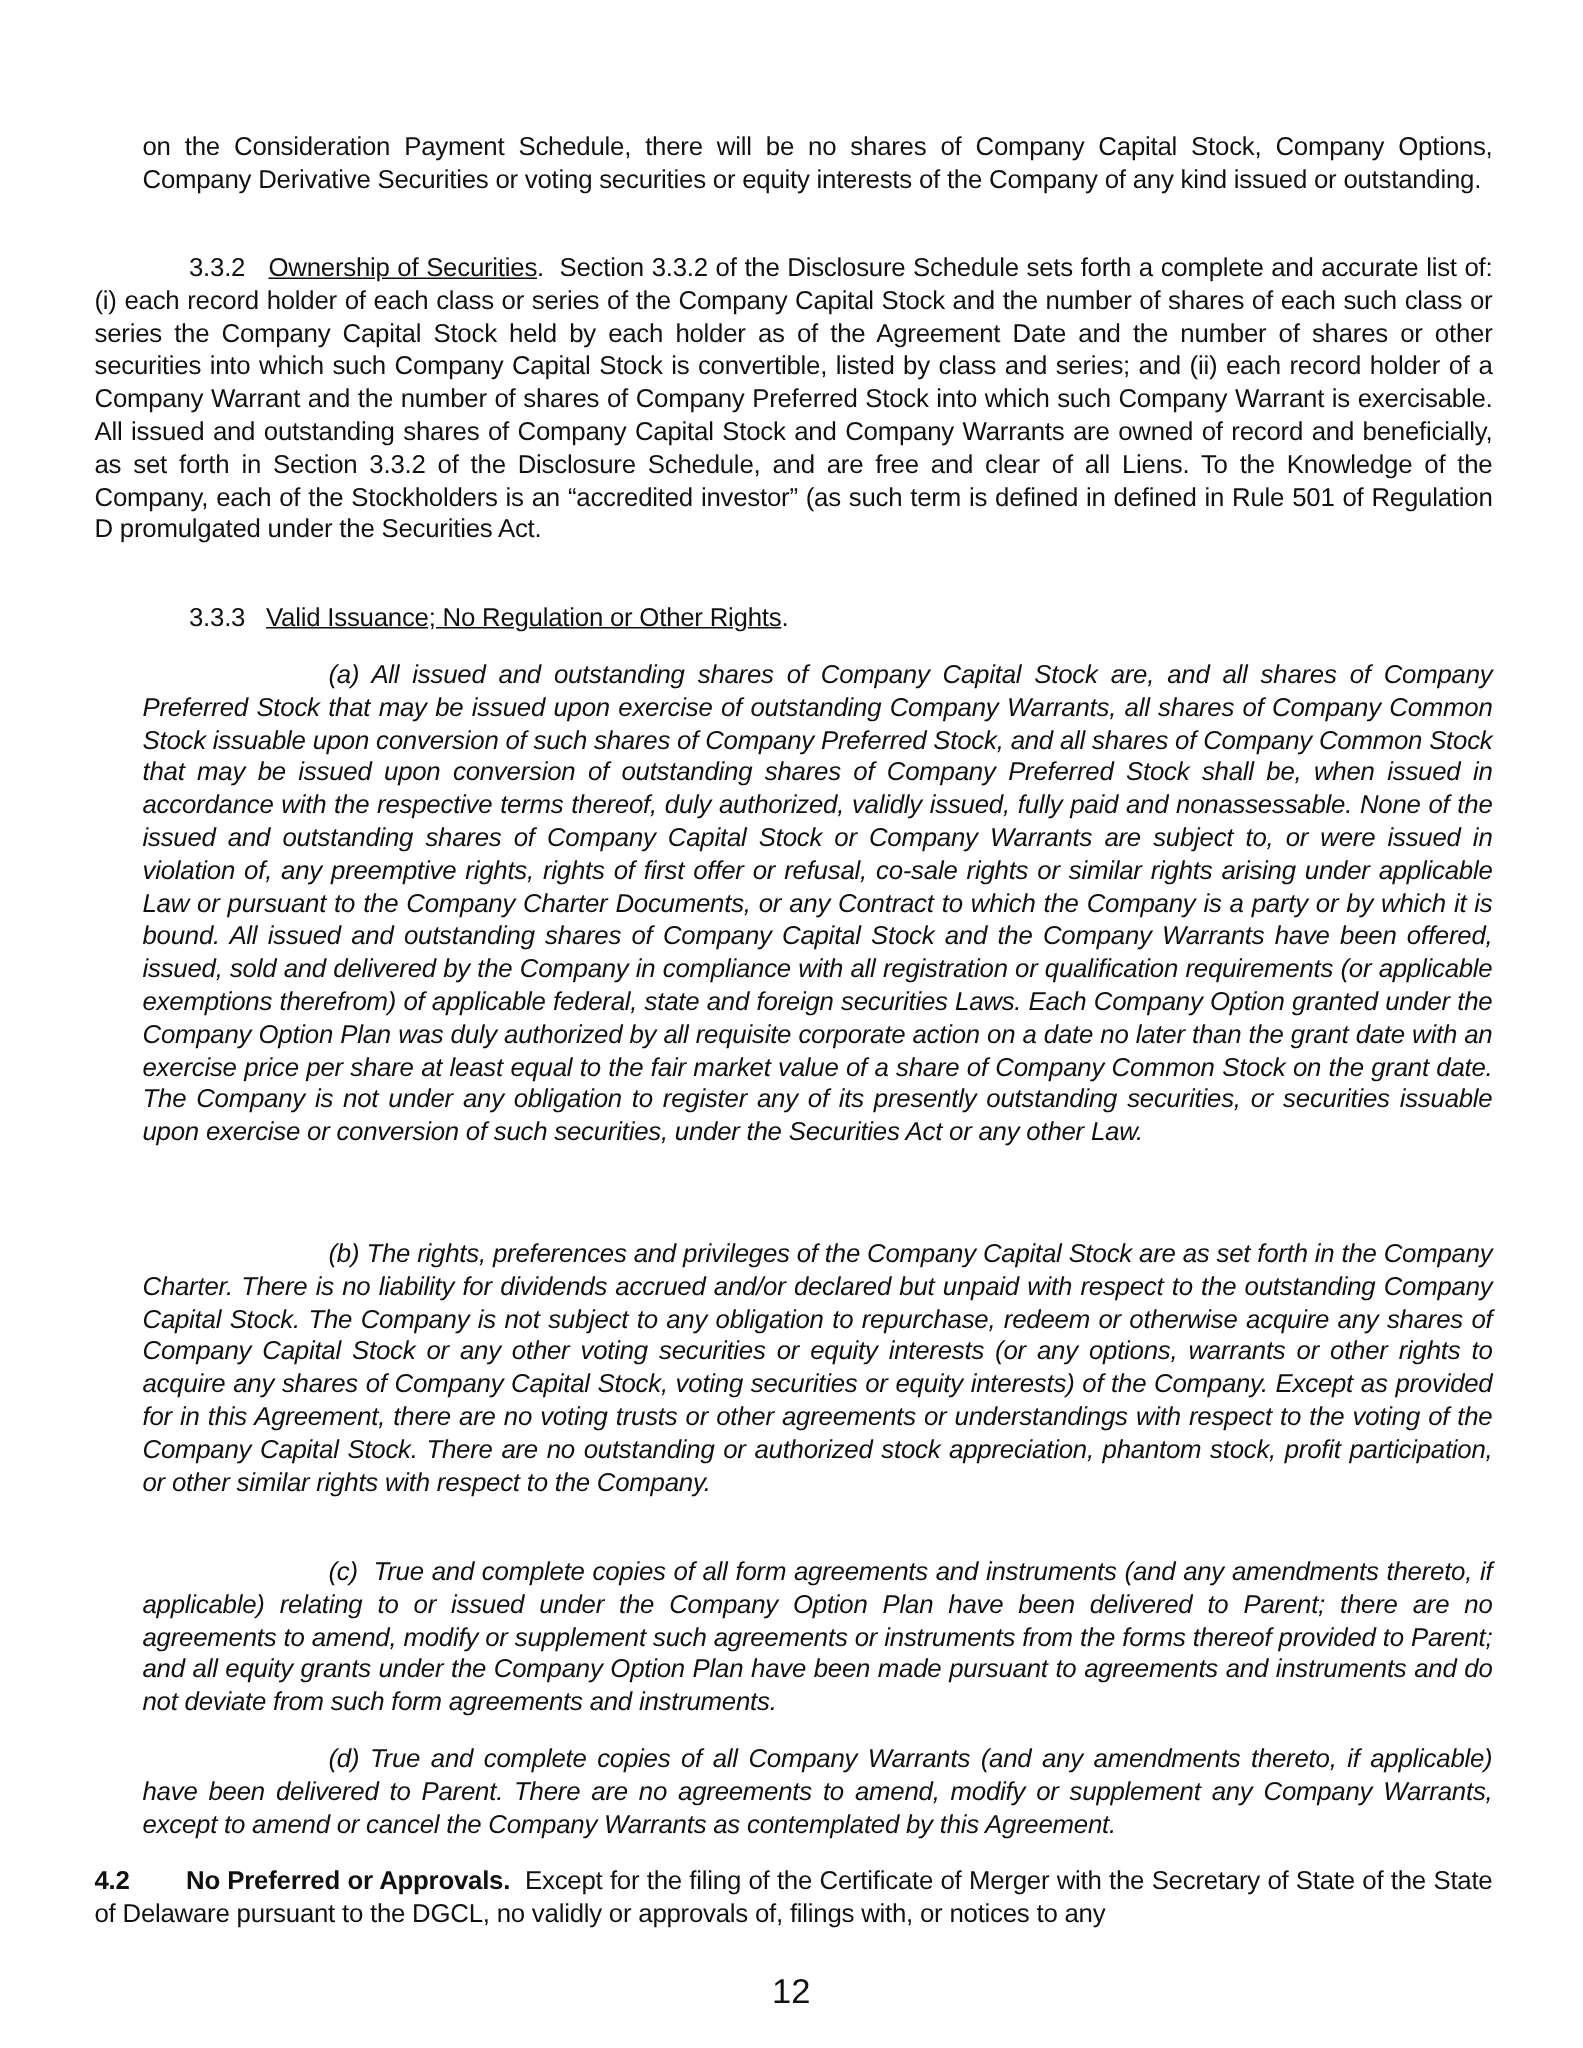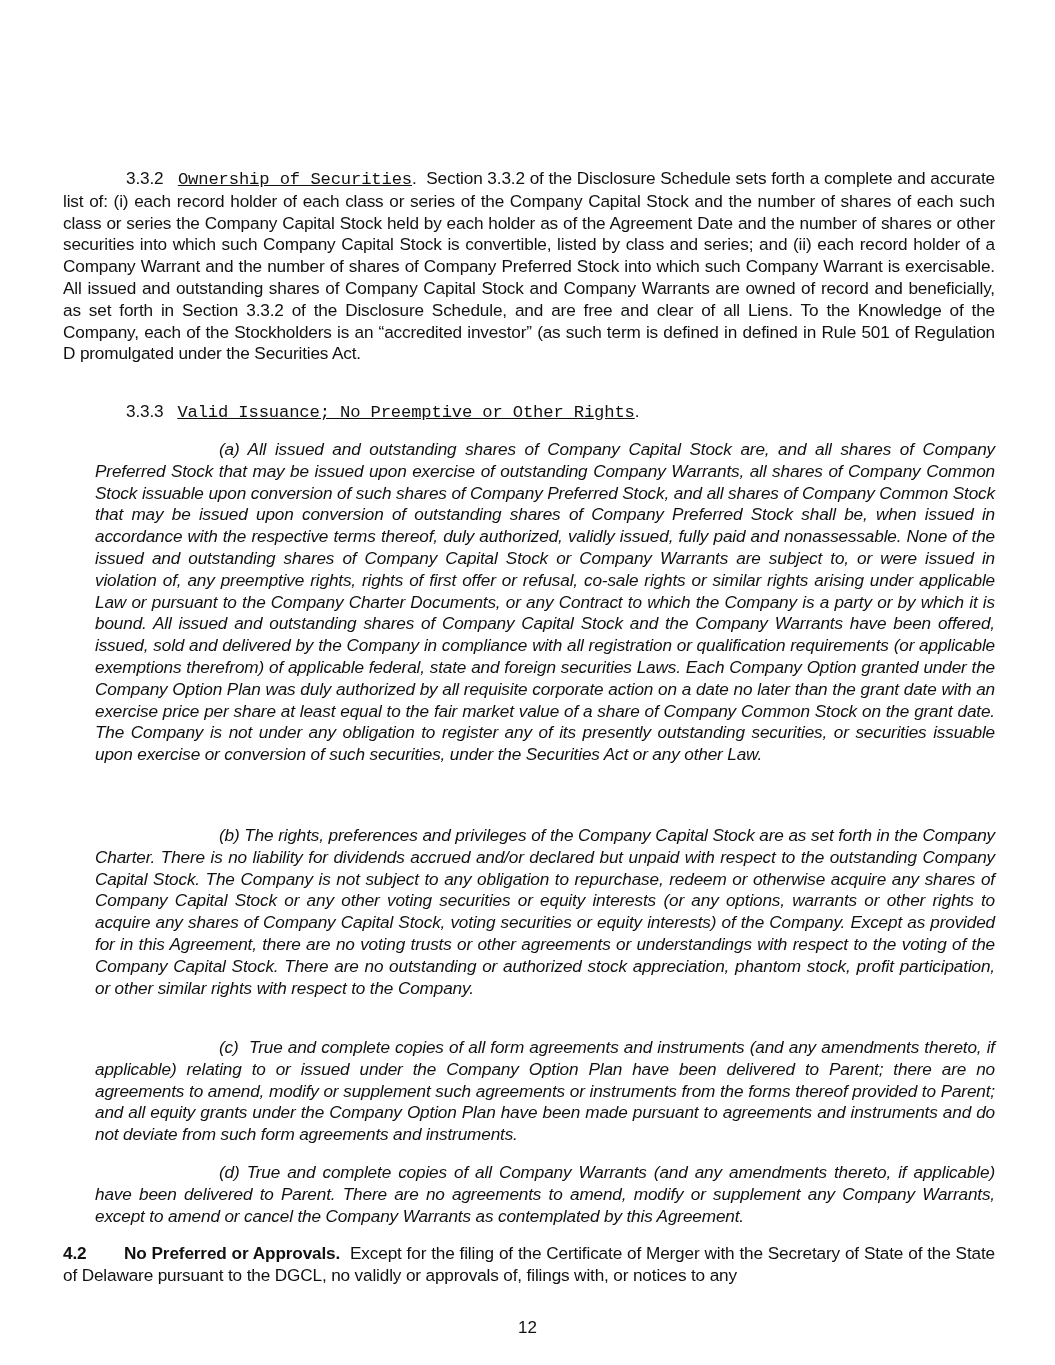--- a/index.html
+++ b/index.html
@@ -27,42 +27,43 @@
     .p {
       position: absolute;
       text-align: justify;
       text-align-last: left;
       margin: 0;
       letter-spacing: -0.15px;
       word-spacing: 0px;
     }
     .indent95 { left: 95px; width: 900px; }
     .indent63 { left: 63px; width: 932px; }
-    .u { text-decoration: underline; font-family: Liberation Mono, monospace; }
+    .u { text-decoration: underline; }
     .b { font-weight: bold; }
     .num { display: inline-block; }
     .first-ind-sub { text-indent: 124px; font-style: italic; }
     .page-number {
       position: absolute;
       top: 1317px;
       left: 0;
       width: 1055px;
       text-align: center;
-      font-size: 17px;
+      font-size: 23px;
     }
   </style>
 </head>
 <body>
 
 <div class="page">
 
+  <p class="p indent95" style="top:87px;">on the Consideration Payment Schedule, there will be no shares of Company Capital Stock, Company Options, Company Derivative Securities or voting securities or equity interests of the Company of any kind issued or outstanding.</p>
 
   <p class="p indent95" style="top:168px; left:63px; width:932px; text-indent:63px;"><span>3.3.2</span>&nbsp;&nbsp;&nbsp;<span class="u">Ownership of Securities</span><span>.</span>&nbsp;&nbsp;<span>Section 3.3.2 of the Disclosure Schedule sets forth a complete and accurate list of: (i) each record holder of each class or series of the Company Capital Stock and the number of shares of each such class or series the Company Capital Stock held by each holder as of the Agreement Date and the number of shares or other securities into which such Company Capital Stock is convertible, listed by class and series; and (ii) each record holder of a Company Warrant and the number of shares of Company Preferred Stock into which such Company Warrant is exercisable. All issued and outstanding shares of Company Capital Stock and Company Warrants are owned of record and beneficially, as set forth in Section 3.3.2 of the Disclosure Schedule, and are free and clear of all Liens. To the Knowledge of the Company, each of the Stockholders is an “accredited investor” (as such term is defined in defined in Rule 501 of Regulation D promulgated under the Securities Act.</span></p>
 
-  <p class="p" style="top:401px; left:126px; width:870px;"><span>3.3.3</span>&nbsp;&nbsp;&nbsp;<span class="u">Valid Issuance; No Preemptive or Other Rights</span><span>.</span></p>
+  <p class="p" style="top:401px; left:126px; width:870px;"><span>3.3.3</span>&nbsp;&nbsp;&nbsp;<span class="u">Valid Issuance; No Regulation or Other Rights</span><span>.</span></p>
 
   <p class="p indent95 first-ind-sub" style="top:439px;"><span>(a)</span> <span>All issued and outstanding shares of Company Capital Stock are, and all shares of Company Preferred Stock that may be issued upon exercise of outstanding Company Warrants, all shares of Company Common Stock issuable upon conversion of such shares of Company Preferred Stock, and all shares of Company Common Stock that may be issued upon conversion of outstanding shares of Company Preferred Stock shall be, when issued in accordance with the respective terms thereof, duly authorized, validly issued, fully paid and nonassessable. None of the issued and outstanding shares of Company Capital Stock or Company Warrants are subject to, or were issued in violation of, any preemptive rights, rights of first offer or refusal, co-sale rights or similar rights arising under applicable Law or pursuant to the Company Charter Documents, or any Contract to which the Company is a party or by which it is bound. All issued and outstanding shares of Company Capital Stock and the Company Warrants have been offered, issued, sold and delivered by the Company in compliance with all registration or qualification requirements (or applicable exemptions therefrom) of applicable federal, state and foreign securities Laws.  Each Company Option granted under the Company Option Plan was duly authorized by all requisite corporate action on a date no later than the grant date with an exercise price per share at least equal to the fair market value of a share of Company Common Stock on the grant date.  The Company is not under any obligation to register any of its presently outstanding securities, or securities issuable upon exercise or conversion of such securities, under the Securities Act or any other Law.</span></p>
 
   <p class="p indent95 first-ind-sub" style="top:825px;"><span>(b)</span> <span>The rights, preferences and privileges of the Company Capital Stock are as set forth in the Company Charter.  There is no liability for dividends accrued and/or declared but unpaid with respect to the outstanding Company Capital Stock.  The Company is not subject to any obligation to repurchase, redeem or otherwise acquire any shares of Company Capital Stock or any other voting securities or equity interests (or any options, warrants or other rights to acquire any shares of Company Capital Stock, voting securities or equity interests) of the Company.  Except as provided for in this Agreement, there are no voting trusts or other agreements or understandings with respect to the voting of the Company Capital Stock.  There are no outstanding or authorized stock appreciation, phantom stock, profit participation, or other similar rights with respect to the Company.</span></p>
 
   <p class="p indent95 first-ind-sub" style="top:1037px;"><span>(c)</span>&nbsp; <span>True and complete copies of all form agreements and instruments (and any amendments thereto, if applicable) relating to or issued under the Company Option Plan have been delivered to Parent; there are no agreements to amend, modify or supplement such agreements or instruments from the forms thereof provided to Parent; and all equity grants under the Company Option Plan have been made pursuant to agreements and instruments and do not deviate from such form agreements and instruments.</span></p>
 
   <p class="p indent95 first-ind-sub" style="top:1162px;"><span>(d)</span> <span>True and complete copies of all Company Warrants (and any amendments thereto, if applicable)  have been delivered to Parent. There are no agreements to amend, modify or supplement any Company Warrants, except to amend or cancel the Company Warrants as contemplated by this Agreement.</span></p>
 
   <p class="p indent63" style="top:1243px;"><span class="b num" style="width:61px;">4.2</span><span class="b">No Preferred or Approvals.</span>&nbsp; <span>Except for the filing of the Certificate of Merger with the Secretary of State of the State of Delaware pursuant to the DGCL, no validly or approvals of, filings with, or notices to any</span></p>

